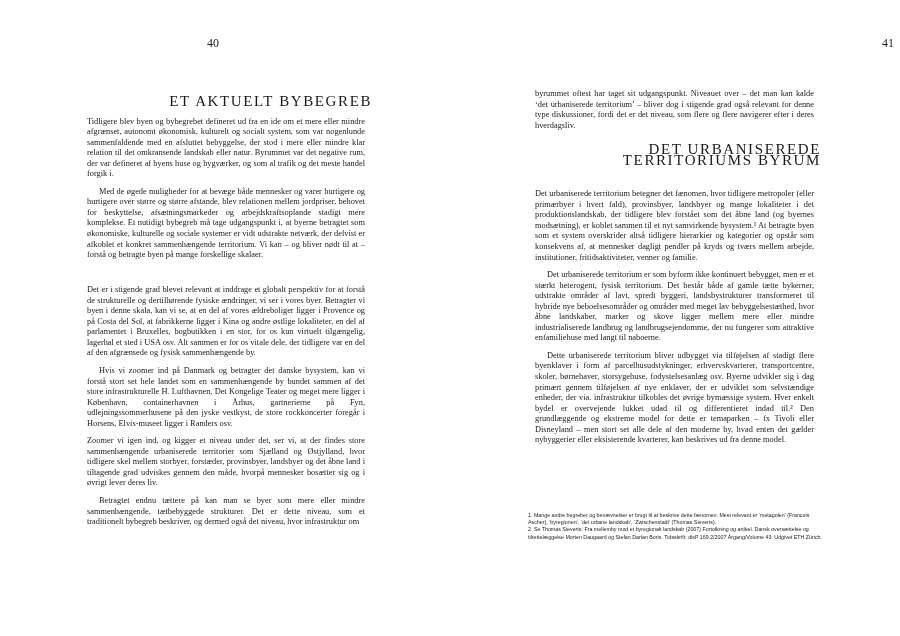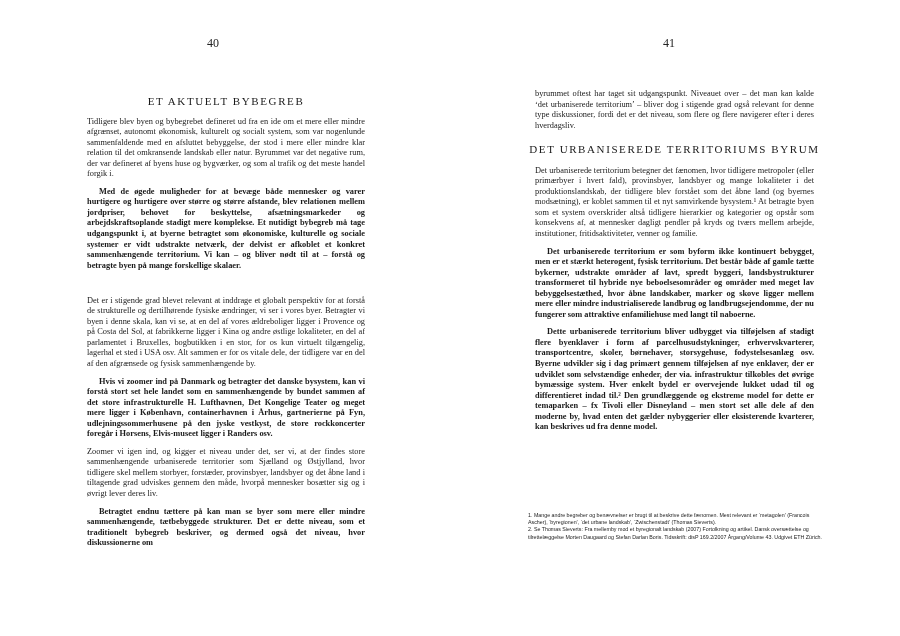--- a/index.html
+++ b/index.html
@@ -3,47 +3,47 @@
 <meta charset="utf-8">
 <style>
   html, body { margin:0; padding:0; background:#ffffff; }
   body { width:900px; height:636px; position:relative; overflow:hidden;
          font-family:"Liberation Serif","DejaVu Serif",serif; color:#1a1a1a; }
   .page { position:absolute; top:0; width:450px; height:636px; }
   .page.left { left:0; }
   .page.right { left:450px; }
   .folio { position:absolute; top:36px; width:100%; text-align:center; font-size:12px; color:#222; }
   .page.left .folio { left:-12px; }
-  .page.right .folio { left:-6px; }
+  .page.right .folio { left:-6px;text-align:right; }
   .textblock { position:absolute; font-size:8.35px; line-height:10.55px; text-align:justify;
                hyphens:manual; }
-  .heading { text-align:center; font-size:11px; letter-spacing:1.6px; margin:0 0 10px 0; text-transform:uppercase; }
-  .heading.mid { margin:13px 0 11px 0; }
+  .heading { text-align:right; font-size:15px; letter-spacing:1.6px; margin:0 0 10px 0; text-transform:uppercase; }
+  .heading.mid { margin:13px 0 24px 0; }
   p { margin:7px; }
-  p.indent { text-indent:12px;font-weight:bold; }
+  p.indent { text-indent:12px; }
   .gap { height:10.5px; }
   .footnotes { position:absolute; left:528px; top:512px; width:296px; font-size:5.3px; line-height:7.2px;
                font-family:"Liberation Sans","DejaVu Sans",sans-serif; color:#222; }
   .footnotes p { margin:0; }
 </style>
 </head>
 <body>
 
 <div class="page left">
   <div class="folio">40</div>
 </div>
 <div class="textblock left-text" style="left:80px;top:96px;width:292px;">
   <div class="heading">Et aktuelt bybegreb</div>
   <p>Tidligere blev byen og bybegrebet defineret ud fra en ide om et mere eller mindre afgrænset, autonomt økonomisk, kulturelt og socialt system, som var nogenlunde sammenfaldende med en afsluttet bebyggelse, der stod i mere eller mindre klar relation til det omkransende landskab eller natur. Byrummet var det negative rum, der var defineret af byens huse og bygværker, og som al trafik og det meste handel forgik i.</p>
   <p class="indent">Med de øgede muligheder for at bevæge både mennesker og varer hurtigere og hurtigere over større og større afstande, blev relationen mellem jordpriser, behovet for beskyttelse, afsætningsmarkeder og arbejdskraftsoplande stadigt mere komplekse. Et nutidigt bybegreb må tage udgangspunkt i, at byerne betragtet som økonomiske, kulturelle og sociale systemer er vidt udstrakte netværk, der delvist er afkoblet et konkret sammenhængende territorium. Vi kan – og bliver nødt til at – forstå og betragte byen på mange forskellige skalaer.</p>
   <div class="gap"></div>
   <p>Det er i stigende grad blevet relevant at inddrage et globalt perspektiv for at forstå de strukturelle og dertilhørende fysiske ændringer, vi ser i vores byer. Betragter vi byen i denne skala, kan vi se, at en del af vores ældreboliger ligger i Provence og på Costa del Sol, at fabrikkerne ligger i Kina og andre østlige lokaliteter, en del af parlamentet i Bruxelles, bogbutikken i en stor, for os kun virtuelt tilgængelig, lagerhal et sted i USA osv. Alt sammen er for os vitale dele, der tidligere var en del af den afgrænsede og fysisk sammenhængende by.</p>
   <p class="indent">Hvis vi zoomer ind på Danmark og betragter det danske bysystem, kan vi forstå stort set hele landet som en sammenhængende by bundet sammen af det store infrastrukturelle H. Lufthavnen, Det Kongelige Teater og meget mere ligger i København, containerhavnen i Århus, gartnerierne på Fyn, udlejningssommerhusene på den jyske vestkyst, de store rockkoncerter foregår i Horsens, Elvis-museet ligger i Randers osv.</p>
   <p>Zoomer vi igen ind, og kigger et niveau under det, ser vi, at der findes store sammenhængende urbaniserede territorier som Sjælland og Østjylland, hvor tidligere skel mellem storbyer, forstæder, provinsbyer, landsbyer og det åbne land i tiltagende grad udviskes gennem den måde, hvorpå mennesker bosætter sig og i øvrigt lever deres liv.</p>
-  <p class="indent">Betragtet endnu tættere på kan man se byer som mere eller mindre sammenhængende, tætbebyggede strukturer. Det er dette niveau, som et traditionelt bybegreb beskriver, og dermed også det niveau, hvor diskussionerne om</p>
+  <p class="indent">Betragtet endnu tættere på kan man se byer som mere eller mindre sammenhængende, tætbebyggede strukturer. Det er dette niveau, som et traditionelt bybegreb beskriver, og dermed også det niveau, hvor infrastruktur om</p>
 </div>
 
 <div class="page right">
   <div class="folio">41</div>
 </div>
 <div class="textblock right-text" style="left:528px;top:82px;width:293px;">
   <p>byrummet oftest har taget sit udgangspunkt. Niveauet over – det man kan kalde ‘det urbaniserede territorium’ – bliver dog i stigende grad også relevant for denne type diskussioner, fordi det er det niveau, som flere og flere navigerer efter i deres hverdagsliv.</p>
   <div class="heading mid">Det urbaniserede territoriums byrum</div>
   <p>Det urbaniserede territorium betegner det fænomen, hvor tidligere metropoler (eller primærbyer i hvert fald), provinsbyer, landsbyer og mange lokaliteter i det produktionslandskab, der tidligere blev forstået som det åbne land (og byernes modsætning), er koblet sammen til et nyt samvirkende bysystem.¹ At betragte byen som et system overskrider altså tidligere hierarkier og kategorier og opstår som konsekvens af, at mennesker dagligt pendler på kryds og tværs mellem arbejde, institutioner, fritidsaktiviteter, venner og familie.</p>
   <p class="indent">Det urbaniserede territorium er som byform ikke kontinuert bebygget, men er et stærkt heterogent, fysisk territorium. Det består både af gamle tætte bykerner, udstrakte områder af lavt, spredt byggeri, landsbystrukturer transformeret til hybride nye beboelsesområder og områder med meget lav bebyggelsestæthed, hvor åbne landskaber, marker og skove ligger mellem mere eller mindre industrialiserede landbrug og landbrugsejendomme, der nu fungerer som attraktive enfamiliehuse med langt til naboerne.</p>

